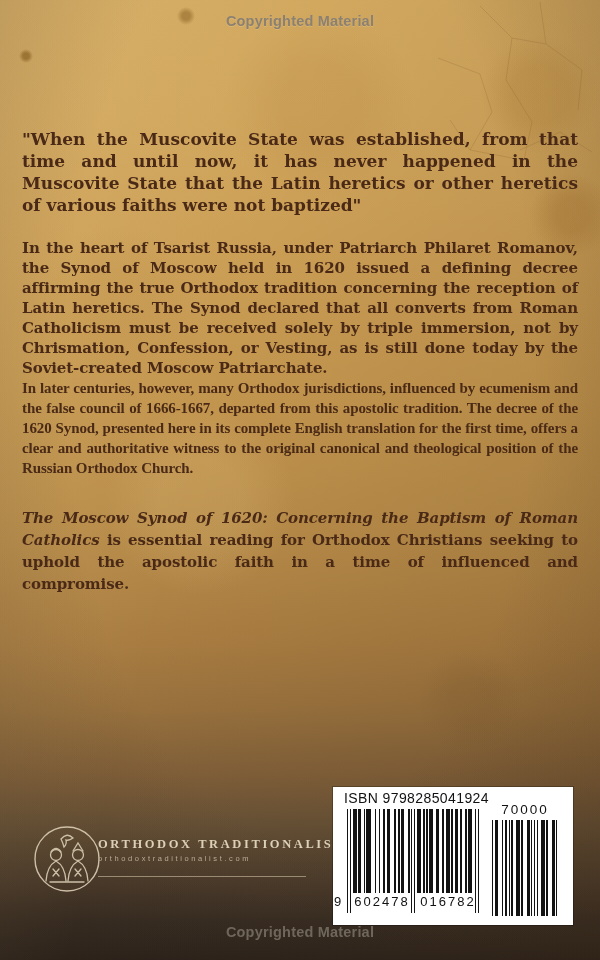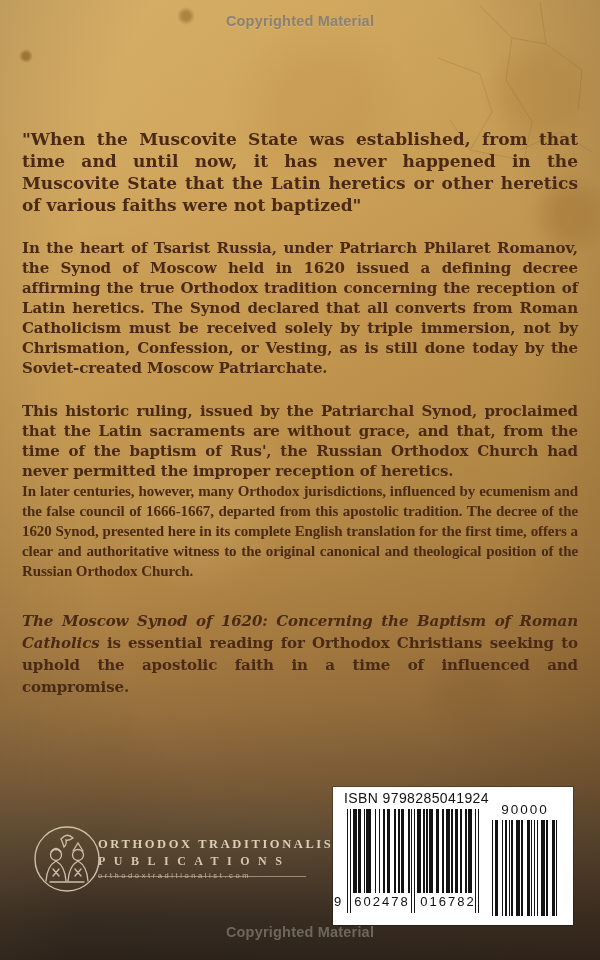--- a/index.html
+++ b/index.html
@@ -77,21 +77,20 @@
       <path d="M100 150 L140 132 L172 152"></path>
       <path d="M30 120 L50 150 L92 158"></path>
     </g>
   </svg>
 
   <div class="copyright top">Copyrighted Material</div>
 
   <div class="text-block">
     <p class="quote">"When the Muscovite State was established, from that time and until now, it has never happened in the Muscovite State that the Latin heretics or other heretics of various faiths were not baptized"</p>
     <p class="para m1">In the heart of Tsarist Russia, under Patriarch Philaret Romanov, the Synod of Moscow held in 1620 issued a defining decree affirming the true Orthodox tradition concerning the reception of Latin heretics. The Synod declared that all converts from Roman Catholicism must be received solely by triple immersion, not by Chrismation, Confession, or Vesting, as is still done today by the Soviet-created Moscow Patriarchate.</p>
-    <p class="para m2">This historic ruling, issued by the Patriarchal Synod, proclaimed that the Latin sacraments are without grace, and that, from the time of the baptism of Rus', the Russian Orthodox Church had never permitted the improper reception of heretics.</p>
     <p class="para m3">In later centuries, however, many Orthodox jurisdictions, influenced by ecumenism and the false council of 1666-1667, departed from this apostolic tradition. The decree of the 1620 Synod, presented here in its complete English translation for the first time, offers a clear and authoritative witness to the original canonical and theological position of the Russian Orthodox Church.</p>
     <p class="para closing"><em>The Moscow Synod of 1620: Concerning the Baptism of Roman Catholics</em> <span>is essential reading for Orthodox Christians seeking to uphold the apostolic faith in a time of influenced and compromise.</span></p>
   </div>
 
   <div class="publisher">
     <div class="pub-logo">
       <svg width="70" height="70" viewBox="0 0 70 70" fill="none" stroke="#d8cbb2" stroke-width="1.3" stroke-linecap="round" opacity=".92">
         <circle cx="35" cy="35" r="32" stroke-width="1.4"></circle>
         <path d="M29 15 q6 -7 12 -1 q-4 3 -7 2 q1 4 -2 7 q-1 -4 -3 -8"></path>
         <circle cx="24" cy="31" r="5.5"></circle>
@@ -100,21 +99,20 @@
         <path d="M21 45 l6 7 M27 45 l-6 7"></path>
         <circle cx="46" cy="31" r="5.5"></circle>
         <path d="M41 27 l5 -8 l5 8"></path>
         <path d="M36 57 q1 -15 10 -20 q9 5 10 20"></path>
         <path d="M43 45 l6 7 M49 45 l-6 7"></path>
         <path d="M18 58 h34"></path>
       </svg>
     </div>
     <div class="pub-text">
       <div class="pub-line1">ORTHODOX TRADITIONALIST</div>
-      <div class="pub-line2">PUBLICATIONS</div>
       <div class="pub-web">orthodoxtraditionalist.com</div>
     </div>
     <div class="pub-rule"></div>
   </div>
 
   <div class="barcode-box">
     <div class="isbn">ISBN 9798285041924</div>
     <div class="bars ean-main" id="ean13">
         <div style="flex: 0 0 auto; width: 1.4px; height: 104px; background: rgb(19, 19, 19);"></div>
         <div style="flex: 0 0 auto; width: 1.4px; height: 104px; background: transparent;"></div>
@@ -209,21 +207,21 @@
         <div style="flex: 0 0 auto; width: 1.4px; height: 84px; background: transparent;"></div>
         <div style="flex: 0 0 auto; width: 1.4px; height: 84px; background: transparent;"></div>
         <div style="flex: 0 0 auto; width: 1.4px; height: 104px; background: rgb(19, 19, 19);"></div>
         <div style="flex: 0 0 auto; width: 1.4px; height: 104px; background: transparent;"></div>
         <div style="flex: 0 0 auto; width: 1.4px; height: 104px; background: rgb(19, 19, 19);"></div>
       </div>
     <div class="bc-num lead">9</div>
     <div class="bc-num g1">602478</div>
     <div class="bc-num g2">016782</div>
     <div class="supp">
-      <div class="supp-num">90000</div>
+      <div class="supp-num">70000</div>
       <div class="bars" id="ean5">
           <div style="flex: 0 0 auto; width: 1.4px; height: 96px; background: rgb(19, 19, 19);"></div>
           <div style="flex: 0 0 auto; width: 1.4px; height: 96px; background: transparent;"></div>
           <div style="flex: 0 0 auto; width: 1.4px; height: 96px; background: rgb(19, 19, 19);"></div>
           <div style="flex: 0 0 auto; width: 1.4px; height: 96px; background: rgb(19, 19, 19);"></div>
           <div style="flex: 0 0 auto; width: 1.4px; height: 96px; background: transparent;"></div>
           <div style="flex: 0 0 auto; width: 1.4px; height: 96px; background: transparent;"></div>
           <div style="flex: 0 0 auto; width: 1.4px; height: 96px; background: transparent;"></div>
           <div style="flex: 0 0 auto; width: 1.4px; height: 96px; background: rgb(19, 19, 19);"></div>
           <div style="flex: 0 0 auto; width: 1.4px; height: 96px; background: transparent;"></div>

